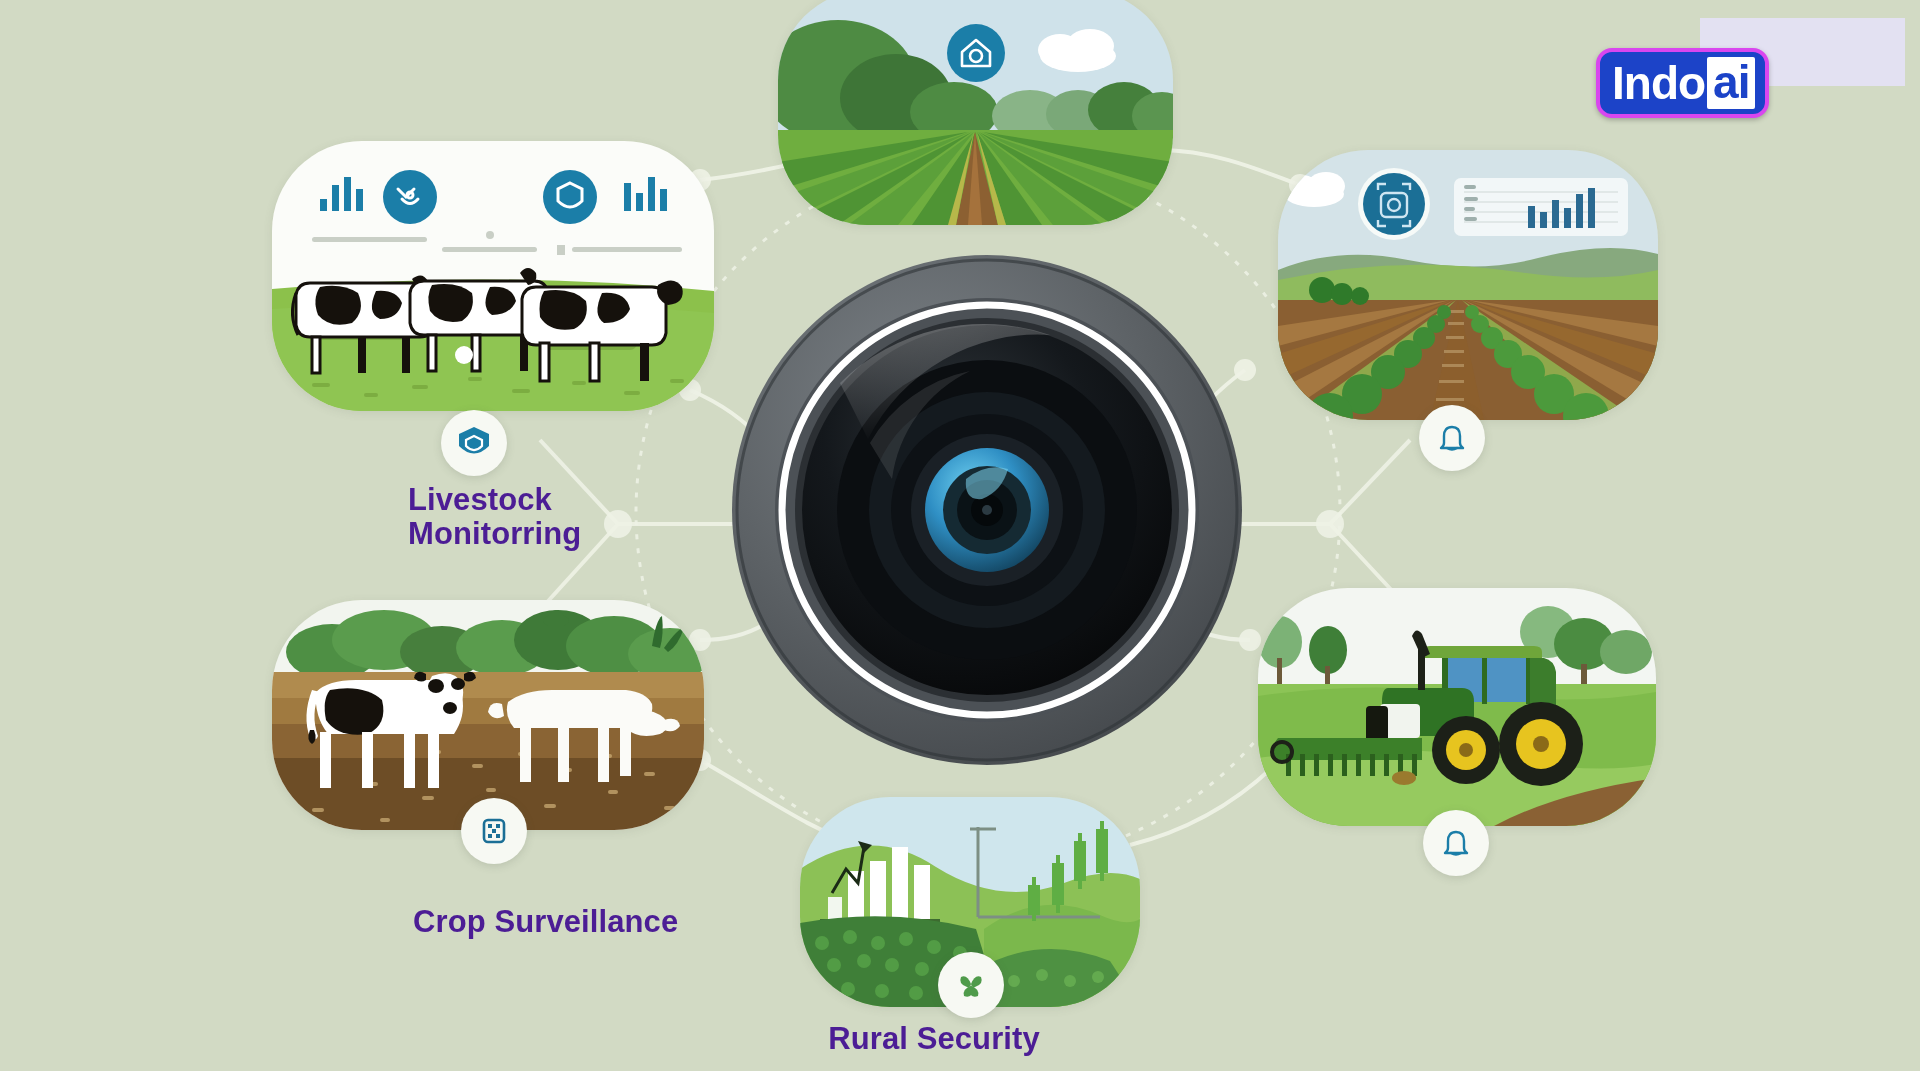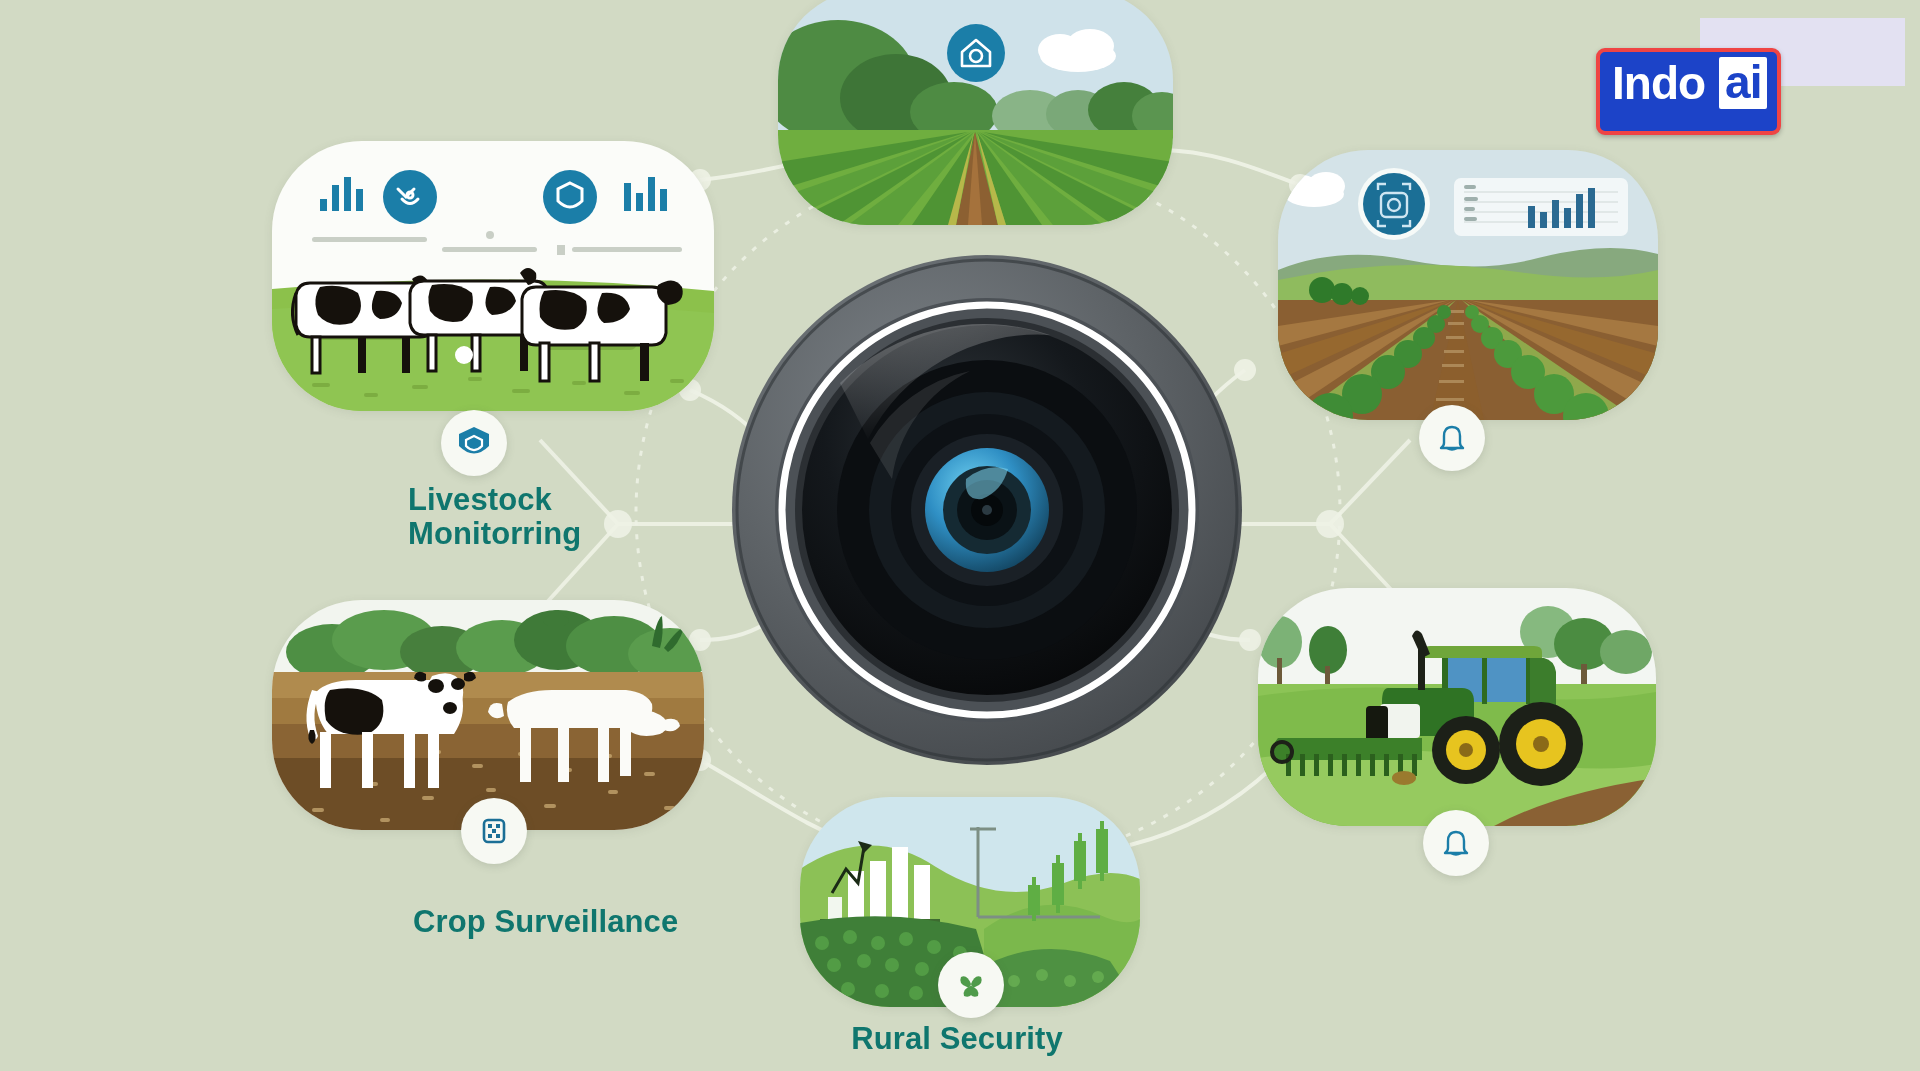--- a/index.html
+++ b/index.html
@@ -29,21 +29,21 @@
     background:#f7f9f3;
     display:flex;align-items:center;justify-content:center;
     box-shadow:0 2px 8px rgba(80,90,70,.18);
     z-index:6;
   }
   .badge svg{width:36px;height:36px;}
 
   
   .label{
     position:absolute;
-    color:#0f766e;
+    color:#4c1d95;
     font-size:31px;
     font-weight:700;
     line-height:1.1;
     letter-spacing:.1px;
     z-index:7;
     white-space:pre-line;
   }
   .label.c{text-align:center;transform:translateX(-50%);}
   .label.l{text-align:left;}
 
@@ -53,33 +53,33 @@
   }
 
   
   .logo-plate{
     position:absolute;left:1700px;top:18px;width:205px;height:68px;
     background:#e3e1f2;z-index:10;
   }
   .logo{
     position:absolute;left:1596px;top:48px;z-index:11;
     background:#1c43c8;
-    border:4px solid #ef4444;
-    border-radius:9px;
-    padding:5px 10px 22px 12px;
+    border:4px solid #d946ef;
+    border-radius:16px;
+    padding:5px 10px 5px 12px;
     display:flex;align-items:center;
     box-shadow:0 2px 5px rgba(0,0,0,.25);
   }
   .logo .indo{
     color:#ffffff;font-size:46px;font-weight:700;line-height:1;
     letter-spacing:-1px;
   }
   .logo .ai{
     background:#ffffff;color:#1c43c8;font-size:46px;font-weight:700;line-height:1;
-    padding:2px 6px 4px 6px;border-radius:2px;margin-left:14px;letter-spacing:-1px;
+    padding:2px 6px 4px 6px;border-radius:2px;margin-left:2px;letter-spacing:-1px;
   }
 </style>
 </head>
 <body>
 
 <div id="stage">
 
   <svg class="net" viewBox="0 0 1920 1071" preserveAspectRatio="none">
     <g stroke="#eef2e6" stroke-width="4" fill="none" opacity="0.95">
       <path d="M700 180 C 790 170, 830 150, 880 150"></path>
@@ -493,21 +493,21 @@
   <div class="badge" style="left:938px;top:952px;">
     <svg viewBox="0 0 36 36">
       <g fill="#4f9b4a">
         <path d="M18 17 q-4 -10 -10 -7 q-3 7 6 10 q3 1 4 -3 z"></path>
         <path d="M18 17 q4 -10 10 -7 q3 7 -6 10 q-3 1 -4 -3 z"></path>
         <path d="M18 19 q-9 3 -7 10 q7 3 10 -6 q1 -3 -3 -4 z"></path>
         <path d="M18 19 q9 3 7 10 q-7 3 -10 -6 q-1 -3 3 -4 z"></path>
       </g>
     </svg>
   </div>
-  <div class="label c" style="left:957px;top:1022px;">Rural Security</div>
+  <div class="label c" style="left:934px;top:1022px;">Rural Security</div>
 
   <div class="card" style="left:1258px;top:588px;width:398px;height:238px;">
     <svg viewBox="0 0 398 238" width="398" height="238">
       <rect width="398" height="238" fill="#f3f6f2"></rect>
 
       <g>
         <ellipse cx="22" cy="54" rx="22" ry="26" fill="#7cb276"></ellipse>
         <rect x="19" y="70" width="5" height="30" fill="#6d5a3a"></rect>
         <ellipse cx="70" cy="62" rx="19" ry="24" fill="#3f7f38"></ellipse>
         <rect x="67" y="78" width="5" height="24" fill="#6d5a3a"></rect>

